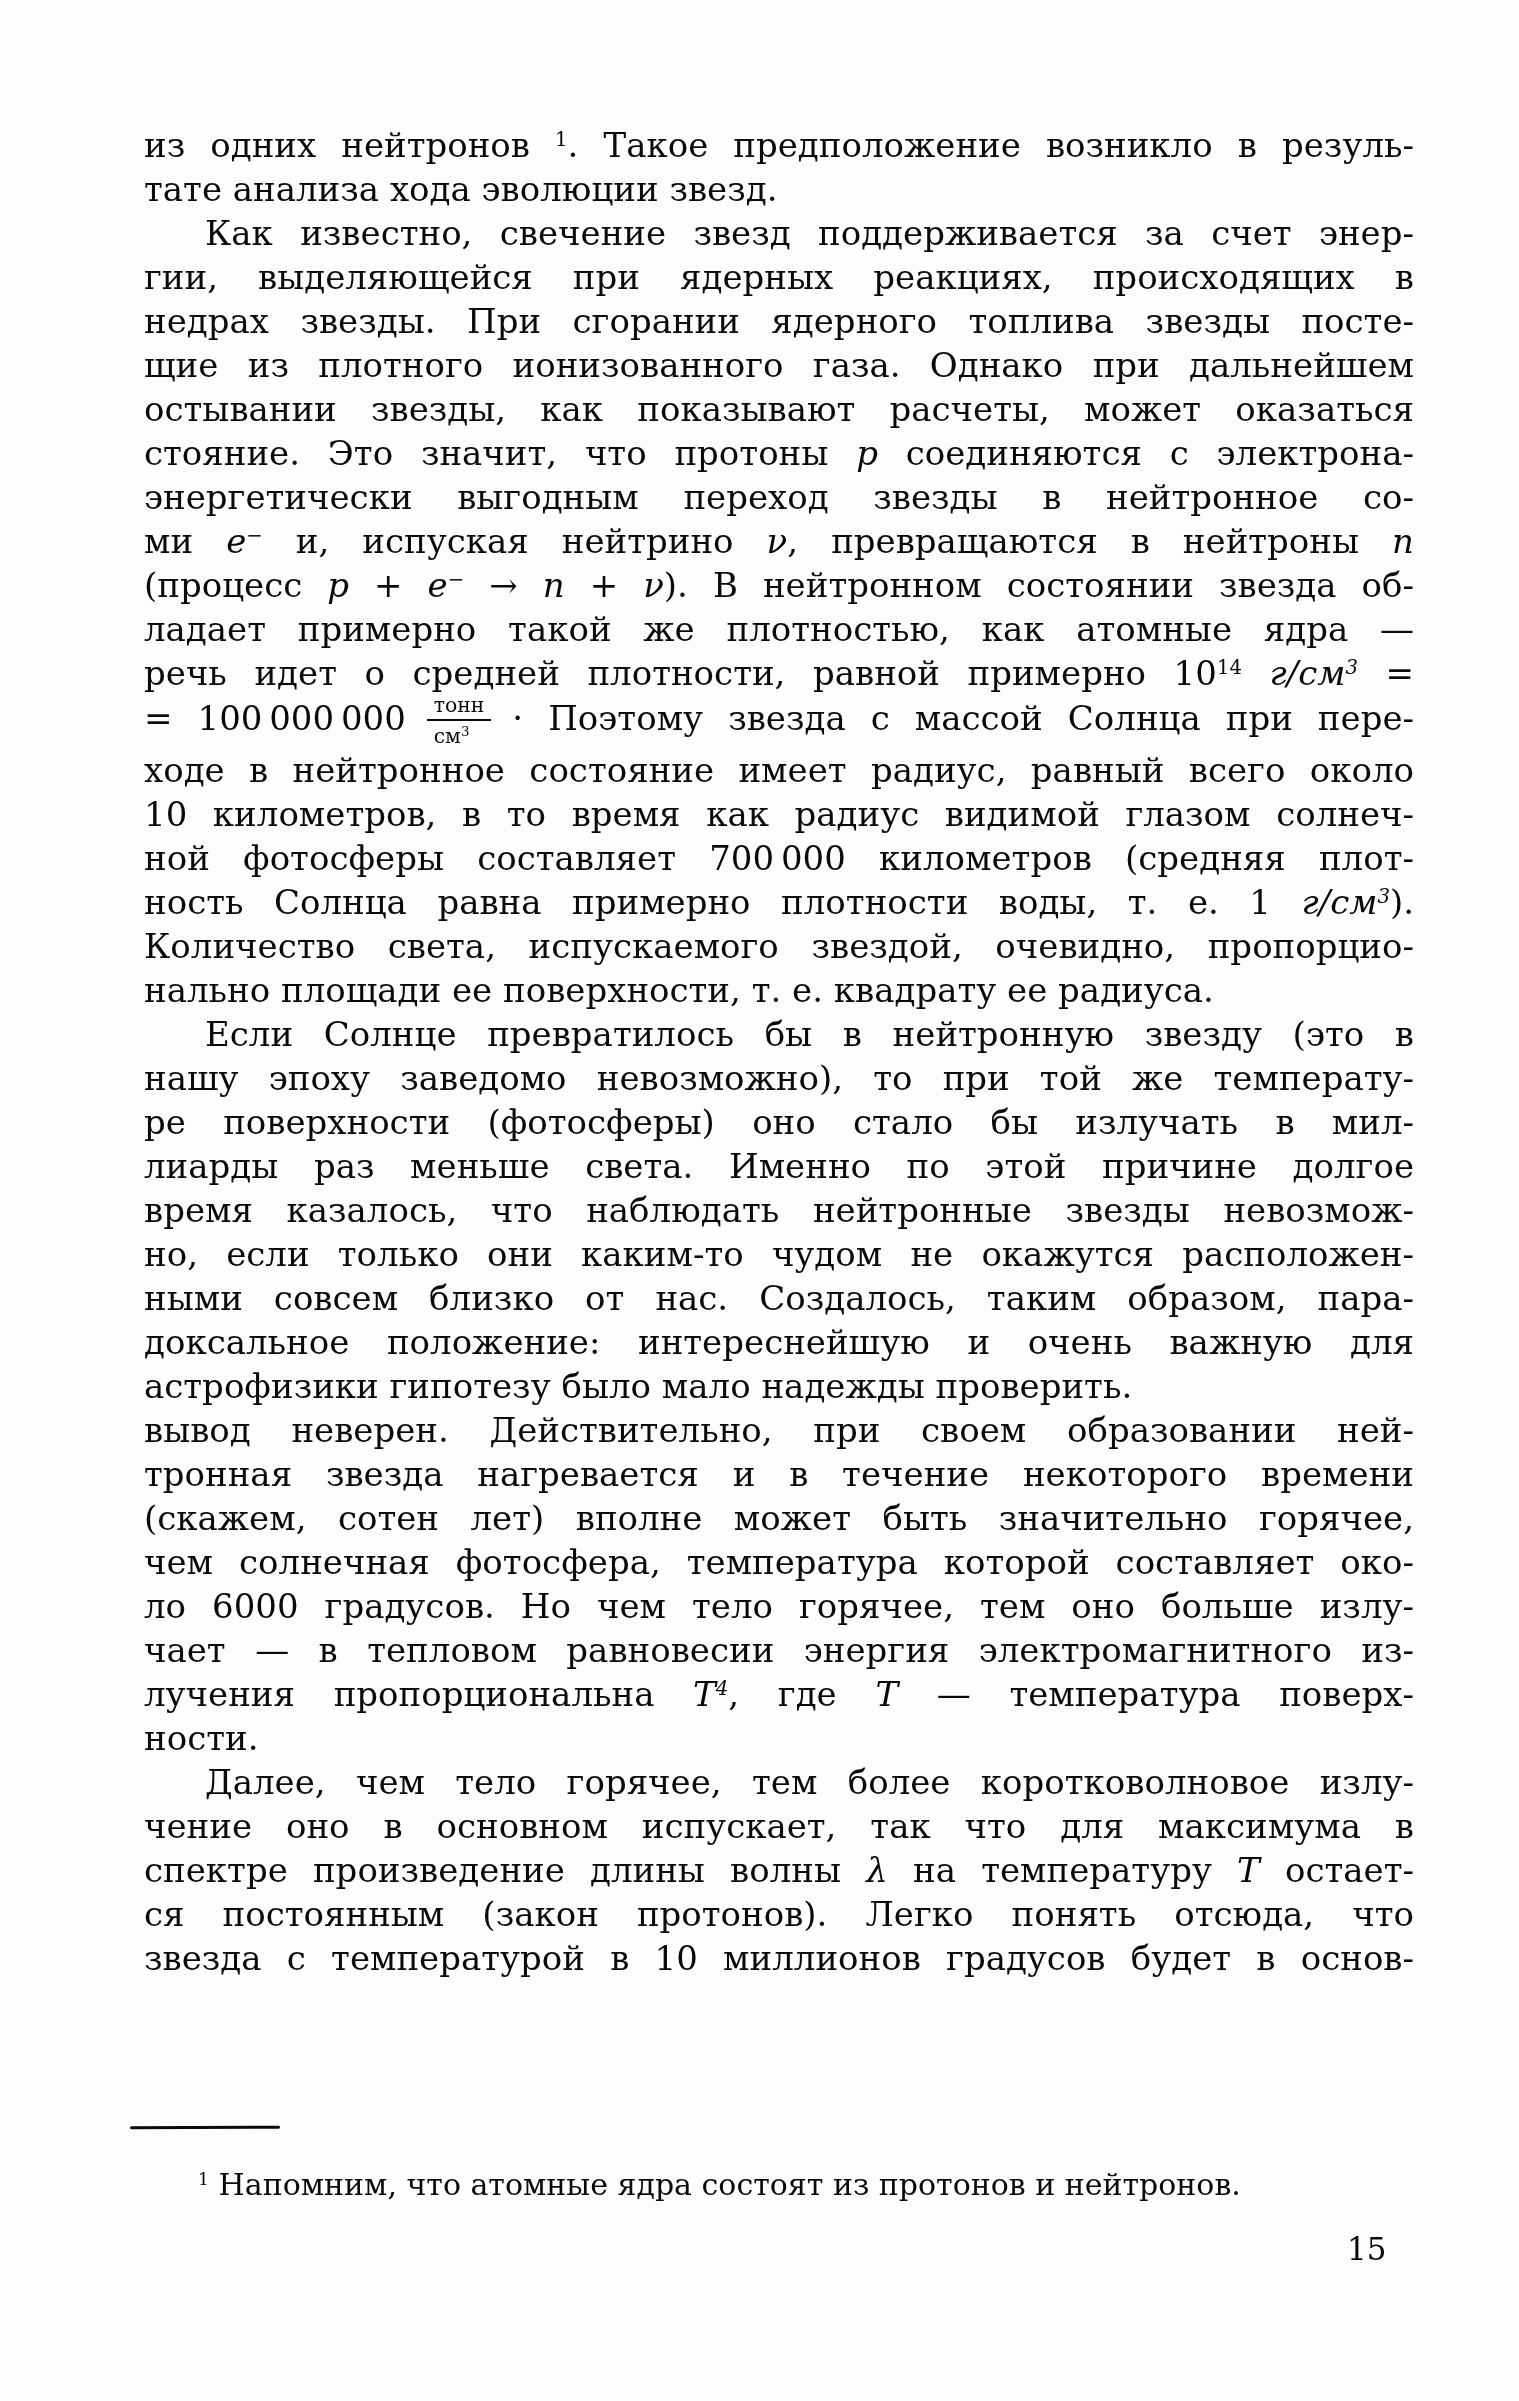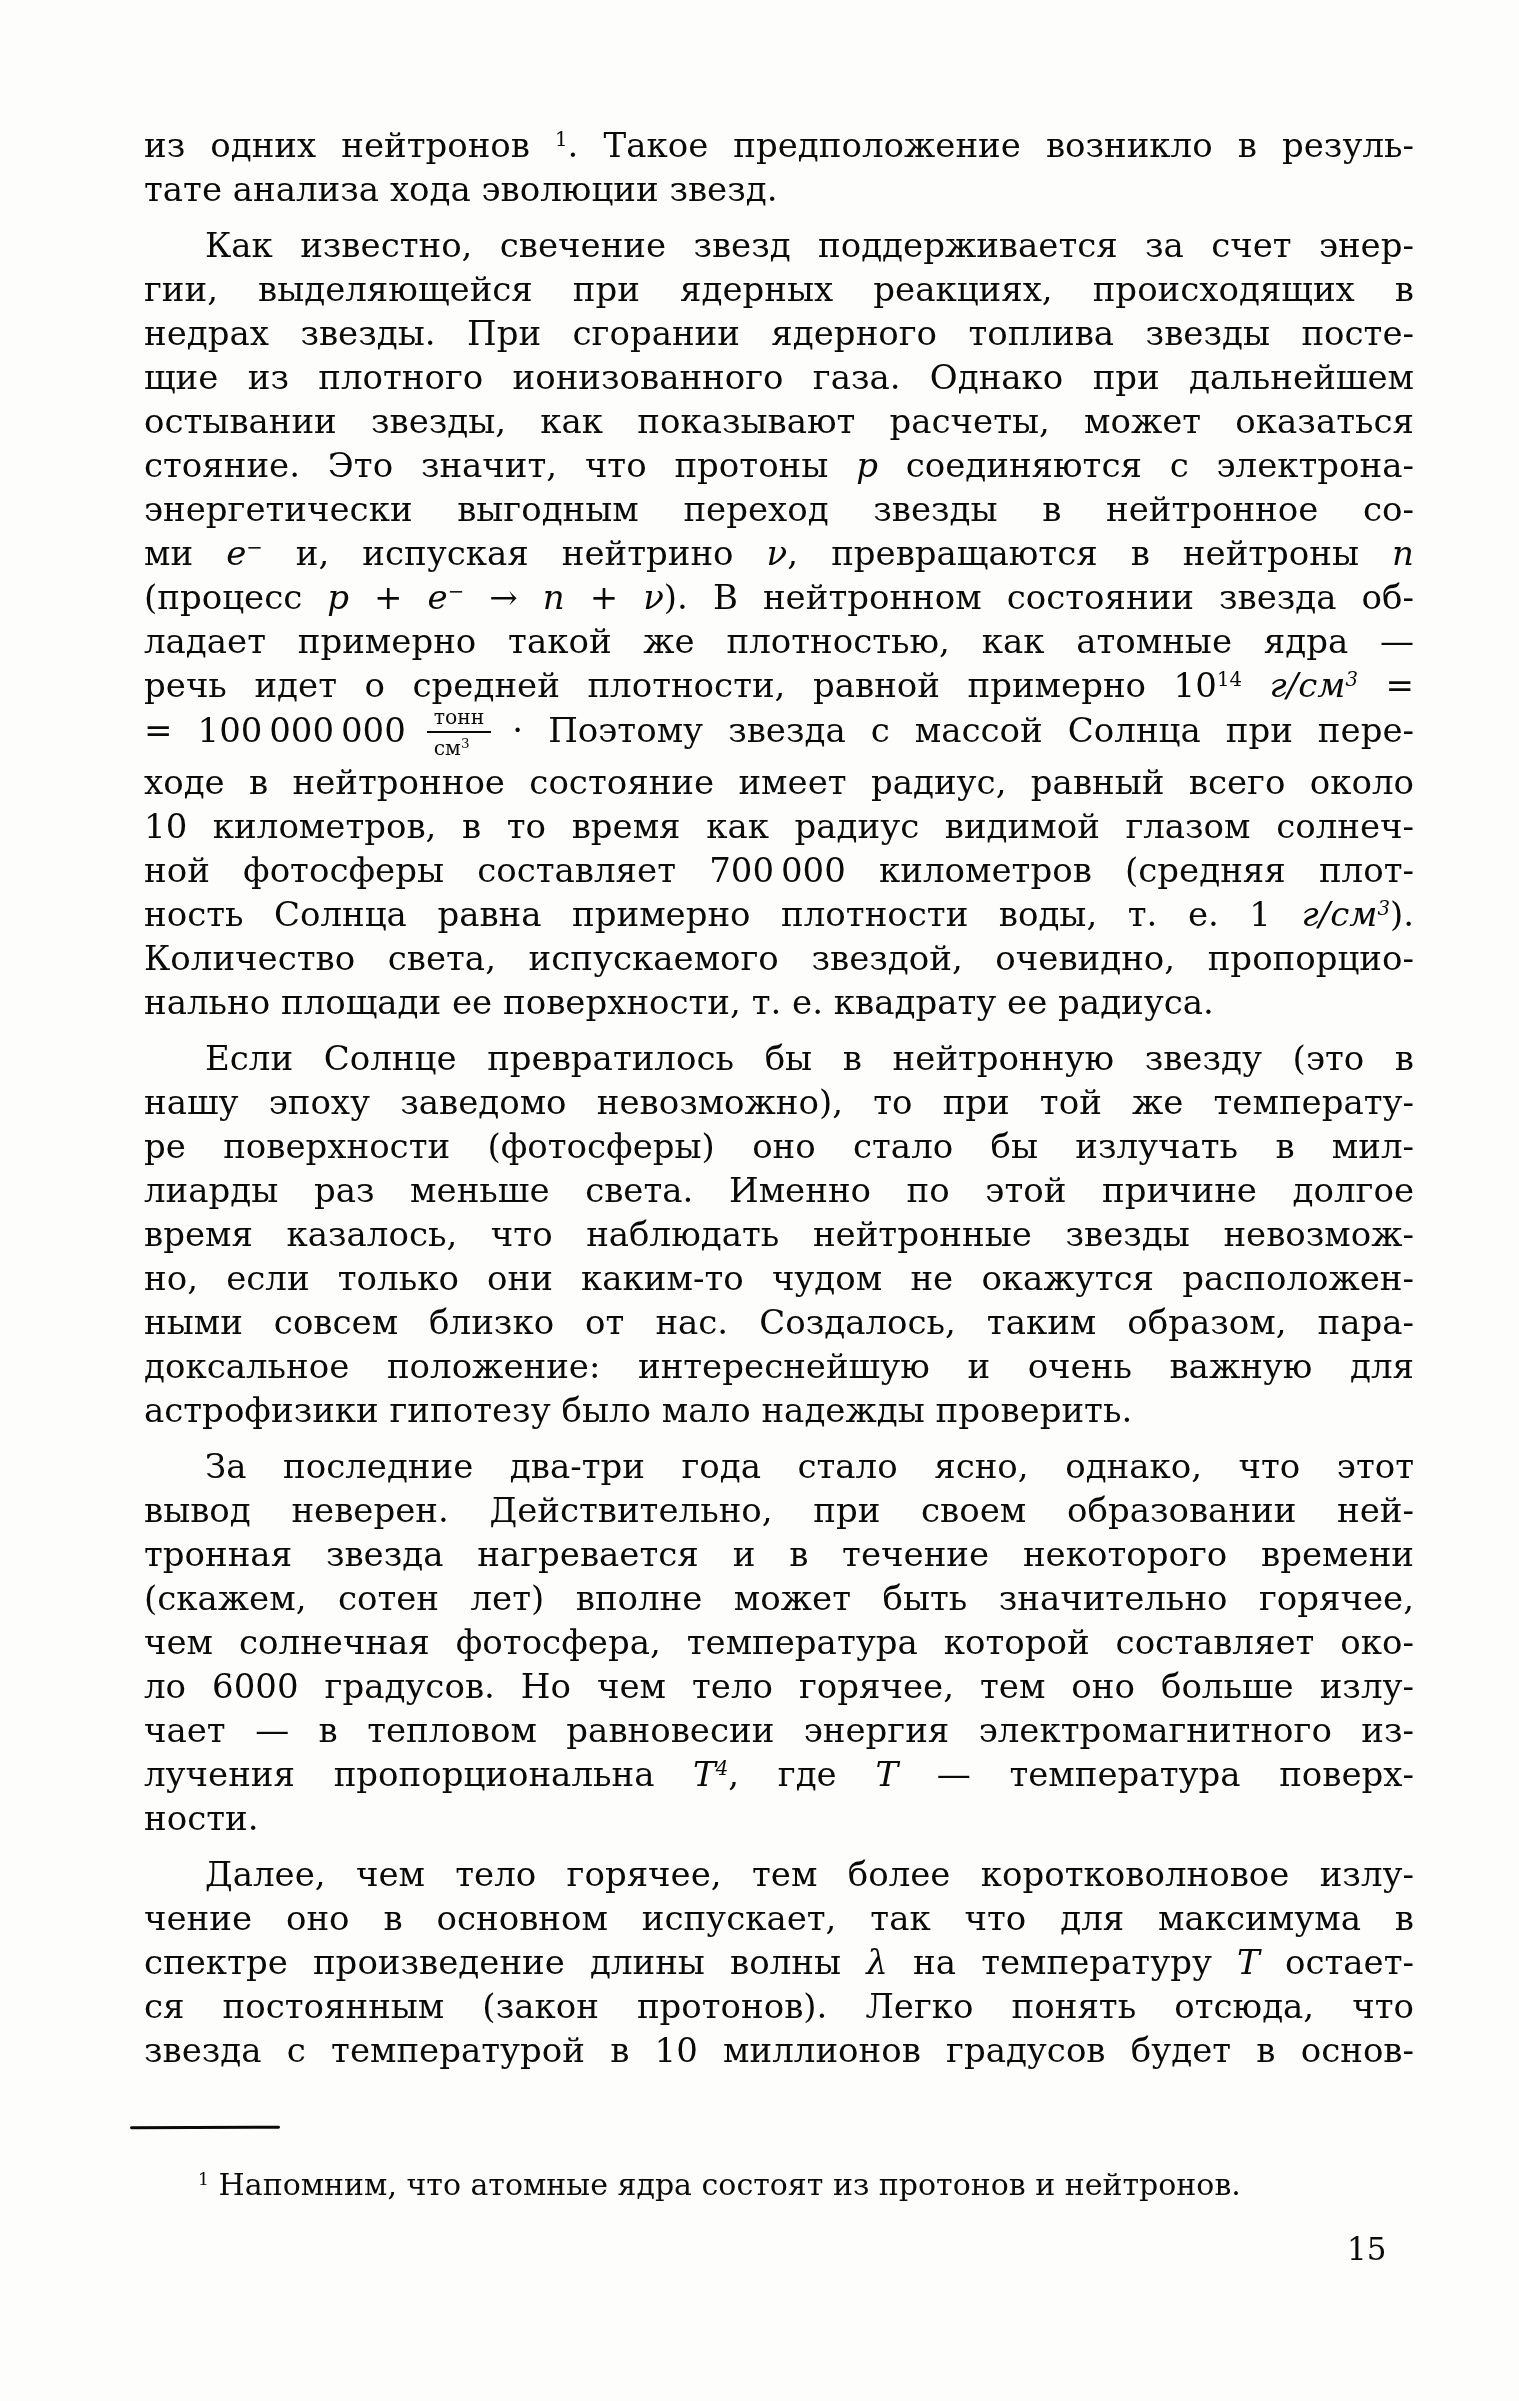--- a/index.html
+++ b/index.html
@@ -15,21 +15,21 @@
     position: absolute;
     left: 144px; top: 123px;
     width: 1270px;
   }
   .line {
     font-size: 34px;
     line-height: 44px;
     text-align: justify;
     text-align-last: justify;
   }
-  .line.indent { text-indent: 61px; margin-top: 12px; }
+  .line.indent { text-indent: 61px; }
   .line.para-end { text-align-last: left; }
   .it { font-style: italic; }
   .sup {
     font-size: 0.58em;
     position: relative;
     top: -0.55em;
     line-height: 0;
   }
   .frac {
     display: inline-block;
@@ -107,21 +107,20 @@
       <div class="line para-end"><span>нально площади ее поверхности, т. е. квадрату ее радиуса.</span></div>
       <div class="line indent"><span>Если Солнце превратилось бы в нейтронную звезду (это в</span></div>
       <div class="line"><span>нашу эпоху заведомо невозможно), то при той же температу-</span></div>
       <div class="line"><span>ре поверхности (фотосферы) оно стало бы излучать в мил-</span></div>
       <div class="line"><span>лиарды раз меньше света. Именно по этой причине долгое</span></div>
       <div class="line"><span>время казалось, что наблюдать нейтронные звезды невозмож-</span></div>
       <div class="line"><span>но, если только они каким-то чудом не окажутся расположен-</span></div>
       <div class="line"><span>ными совсем близко от нас. Создалось, таким образом, пара-</span></div>
       <div class="line"><span>доксальное положение: интереснейшую и очень важную для</span></div>
       <div class="line para-end"><span>астрофизики гипотезу было мало надежды проверить.</span></div>
-      <div class="line indent"><span>За последние два-три года стало ясно, однако, что этот</span></div>
       <div class="line"><span>вывод неверен. Действительно, при своем образовании ней-</span></div>
       <div class="line"><span>тронная звезда нагревается и в течение некоторого времени</span></div>
       <div class="line"><span>(скажем, сотен лет) вполне может быть значительно горячее,</span></div>
       <div class="line"><span>чем солнечная фотосфера, температура которой составляет око-</span></div>
       <div class="line"><span>ло 6000 градусов. Но чем тело горячее, тем оно больше излу-</span></div>
       <div class="line"><span>чает — в тепловом равновесии энергия электромагнитного из-</span></div>
       <div class="line"><span>лучения пропорциональна </span><span class="it">T</span><span class="sup it">4</span><span>, где </span><span class="it">T</span><span> — температура поверх-</span></div>
       <div class="line para-end"><span>ности.</span></div>
       <div class="line indent"><span>Далее, чем тело горячее, тем более коротковолновое излу-</span></div>
       <div class="line"><span>чение оно в основном испускает, так что для максимума в</span></div>

